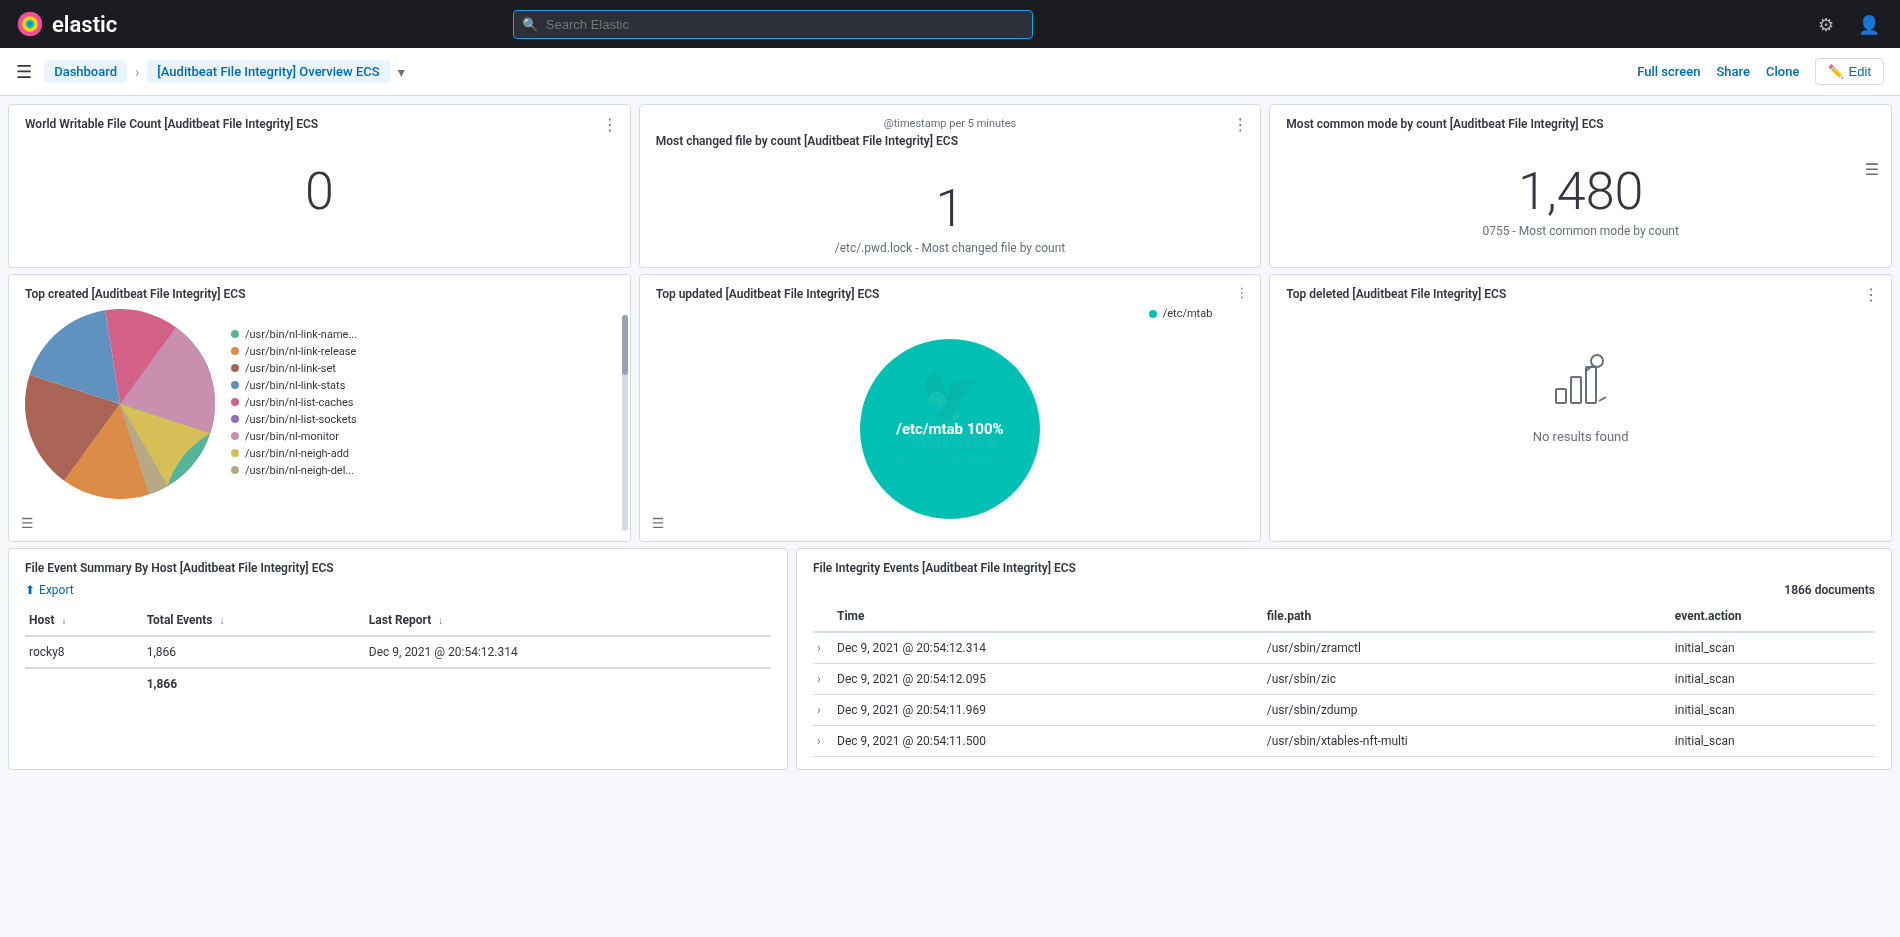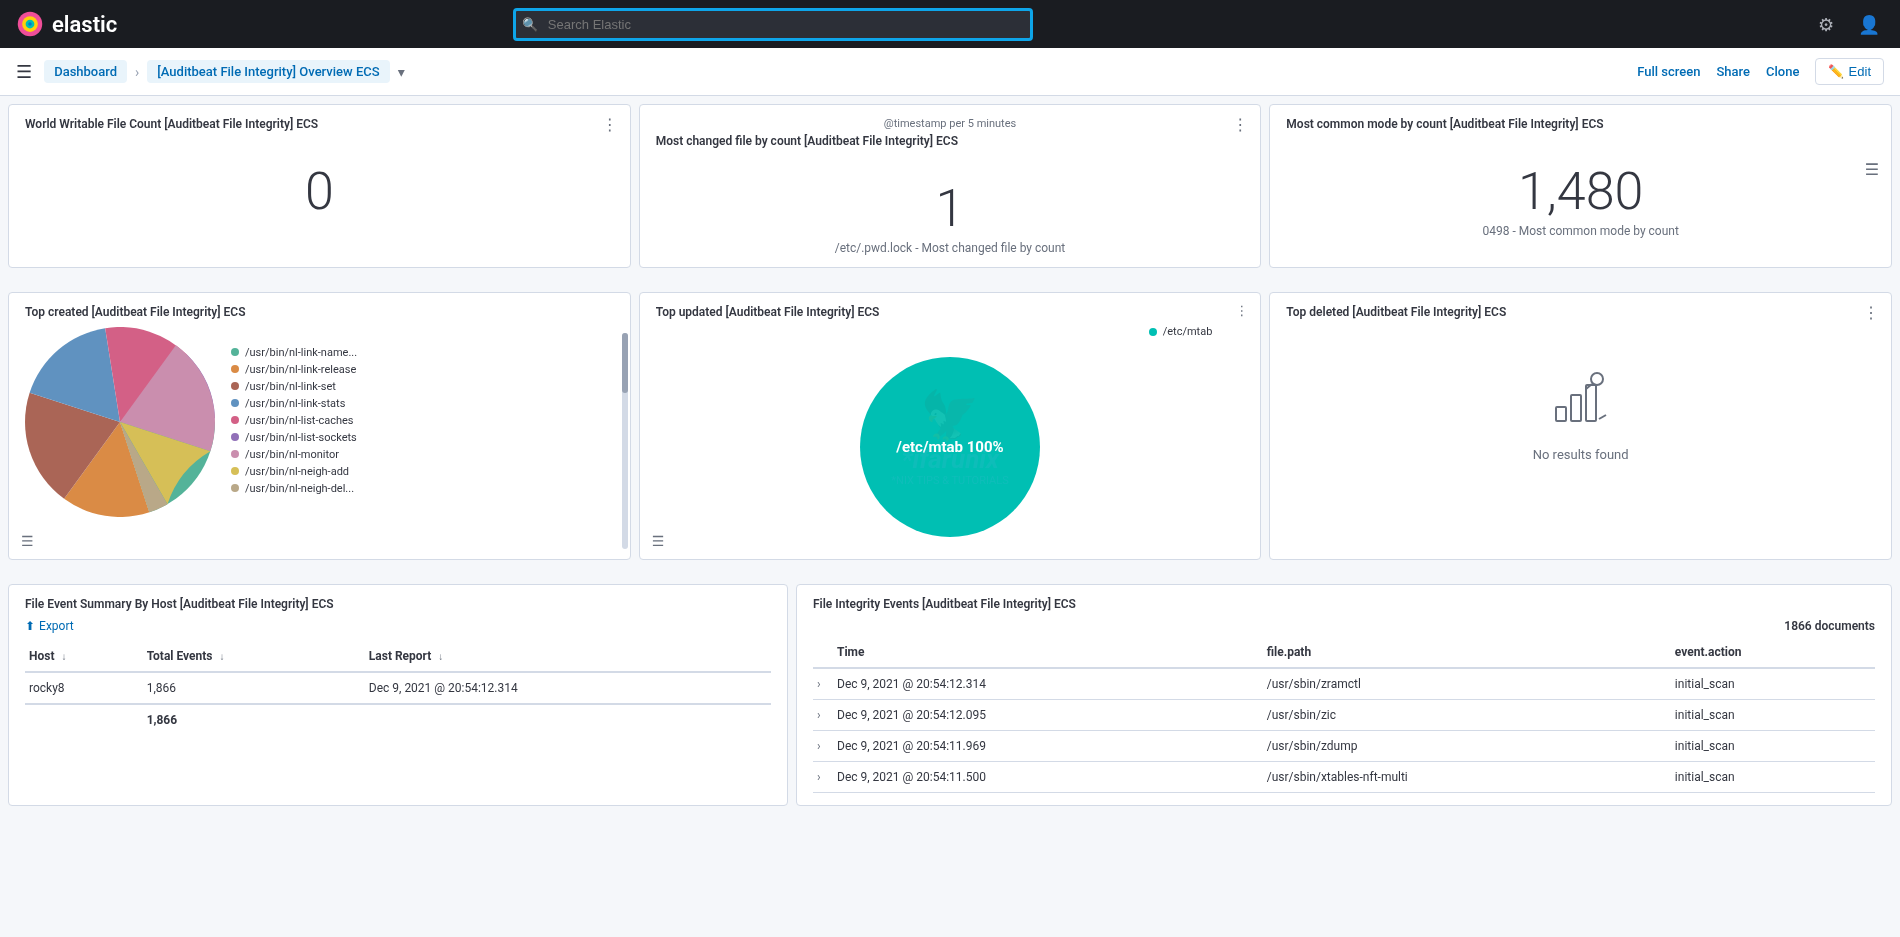--- a/index.html
+++ b/index.html
@@ -28,21 +28,21 @@
     }
     .search-bar {
       flex: 1;
       max-width: 520px;
       margin: 0 auto;
       position: relative;
     }
     .search-bar input {
       width: 100%;
       background: #2c2f37;
-      border: 3px solid #0ea5e9;
+      border: 1px solid #0ea5e9;
       border-radius: 4px;
       color: #adb0b8;
       padding: 6px 12px 6px 32px;
       font-size: 13px;
       outline: none;
     }
     .search-icon-nav {
       position: absolute;
       left: 10px;
       top: 50%;
@@ -141,21 +141,21 @@
     .main-content {
       padding: 8px;
       background: #f5f7fa;
       min-height: calc(100vh - 96px);
     }
 
     
     .panel-row {
       display: flex;
       gap: 8px;
-      margin-bottom: 24px;
+      margin-bottom: 6px;
     }
     .panel {
       background: white;
       border: 1px solid #d3dae6;
       border-radius: 4px;
       padding: 12px 16px;
       position: relative;
     }
     .panel-title {
       font-size: 12px;
@@ -418,21 +418,21 @@
       <div class="timestamp-label">@timestamp per 5 minutes</div>
       <div class="panel-title">Most changed file by count [Auditbeat File Integrity] ECS</div>
       <div class="metric-value">1</div>
       <div class="metric-label">/etc/.pwd.lock - Most changed file by count</div>
       <span class="panel-menu-icon">⋮</span>
     </div>
 
     <div class="panel metric-panel" style="flex:1">
       <div class="panel-title">Most common mode by count [Auditbeat File Integrity] ECS</div>
       <div class="metric-value" style="font-size:52px;font-weight:300;text-align:center;margin-top:24px;">1,480</div>
-      <div class="metric-label">0498 - Most common mode by count</div>
+      <div class="metric-label">0755 - Most common mode by count</div>
       <span class="panel-menu-icon" style="top:55px;">☰</span>
     </div>
 
   </div>
 
   <div class="panel-row">
 
     <div class="panel pie-panel" style="flex:1; min-height:240px;">
       <div class="panel-title">Top created [Auditbeat File Integrity] ECS</div>
       <div class="pie-container">

